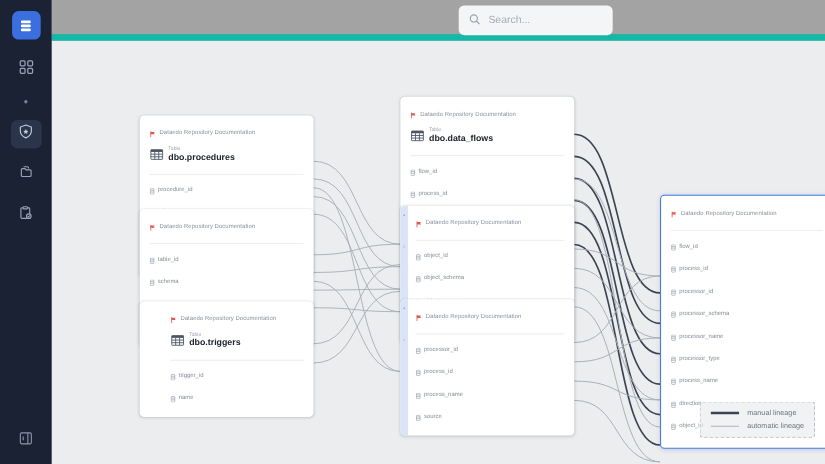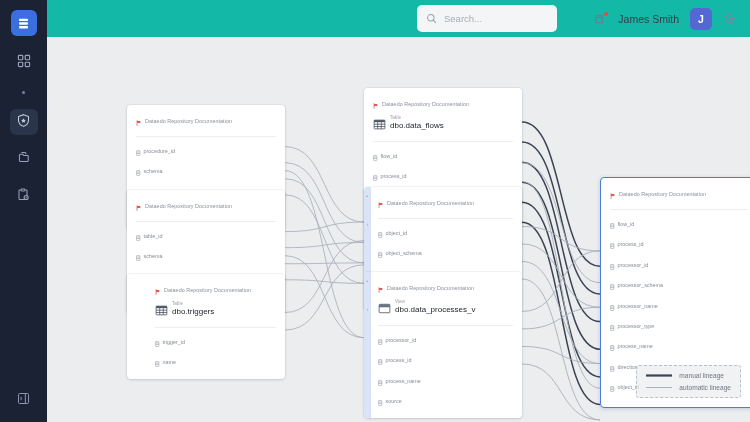--- a/index.html
+++ b/index.html
@@ -39,21 +39,21 @@
     margin-bottom: 11px;
   }
   .sb-sep i { width: 3px; height: 3px; border-radius: 50%; background: #7b8598; display:block; }
   .sb-bottom { position: absolute; bottom: 14px; left: 0; width: 47px; display: flex; justify-content: center; }
   .sb-collapse { width: 20px; height: 20px; display:flex; align-items:center; justify-content:center; color:#8d96a8; }
 
   
   .pane { flex: 1; position: relative; height: 422px; background: #ebedef; }
 
   .topbar {
-    height: 37px; background: #14b8a6;
+    height: 37px; background: #a3a3a3;
     display: flex; align-items: center;
     position: relative; z-index: 20;
     border-bottom: 6px solid #14b8a6;
   }
   .search-wrap {
     position: absolute; left: 370px; top: 5px;
     width: 140px; height: 27px;
     background: #f4f5f7; border-radius: 5px;
     display: flex; align-items: center; padding: 0 9px; gap: 7px;
   }
@@ -99,21 +99,21 @@
     box-shadow: 0 1px 4px rgba(40,70,140,.20);
     z-index: 8;
   }
   .node-doc { display: flex; align-items: center; gap: 3px; margin-bottom: 3px; }
   .node-doc .flag { flex: 0 0 auto; }
   .node-doc .doctxt { font-size: 5.4px; color: #8a919e; letter-spacing: .05px; white-space: nowrap; }
   .node-head { display: flex; align-items: flex-start; gap: 4px; }
   .node-ico { flex: 0 0 auto; margin-top: 1px; }
   .node-titles { display: flex; flex-direction: column; line-height: 1.05; }
   .node-kind { font-size: 4.6px; color: #9aa1ad; margin-bottom: 1px; }
-  .node-name { font-size: 8px; font-weight: normal; color: #20262f; white-space: nowrap; }
+  .node-name { font-size: 8px; font-weight: bold; color: #20262f; white-space: nowrap; }
   .node-rule { height: 1px; background: #eceef1; margin: 6px 0 5px 0; }
   .cols { display: flex; flex-direction: column; gap: 2.4px; }
   .col { display: flex; align-items: center; gap: 3px; }
   .col .cico { flex: 0 0 auto; }
   .col .cname { font-size: 5.4px; color: #858c98; white-space: nowrap; }
 
   .handle-strip {
     position: absolute; left: 0; top: 0; bottom: 0; width: 7px;
     background: #dbe4f7; border-radius: 4px 0 0 4px;
   }
@@ -210,41 +210,20 @@
       <div class="search-wrap">
         <span>
           <svg width="11" height="11" viewBox="0 0 14 14" fill="none" stroke="#9ba1ac" stroke-width="1.35">
             <circle cx="6.1" cy="6.1" r="4.1"></circle>
             <line x1="9.2" y1="9.2" x2="12.2" y2="12.2" stroke-linecap="round"></line>
           </svg>
         </span>
         <input class="search-input" type="text" placeholder="Search..." style="">
       </div>
 
-      <div class="tb-actions">
-        <div class="notif">
-          <svg width="12" height="12" viewBox="0 0 14 14" fill="none" stroke="#6b7a93" stroke-width="1.25">
-            <path d="M3.2 2.6 H8.6 A1 1 0 0 1 9.6 3.6 V10.4 A1 1 0 0 1 8.6 11.4 H3.2 A1 1 0 0 1 2.2 10.4 V3.6 A1 1 0 0 1 3.2 2.6 Z"></path>
-            <line x1="2.2" y1="5.0" x2="9.6" y2="5.0"></line>
-          </svg>
-          <span class="badge"></span>
-        </div>
-
-        <div class="user-name">James Smith</div>
-
-        <div class="avatar">J</div>
-
-        <div class="logout">
-          <svg width="13" height="13" viewBox="0 0 15 15" fill="none" stroke="#7b88a8" stroke-width="1.25" stroke-linecap="round">
-            <path d="M8.6 3.0 H4.3 A1 1 0 0 0 3.3 4.0 V11.0 A1 1 0 0 0 4.3 12.0 H8.6"></path>
-            <line x1="7.3" y1="7.5" x2="12.4" y2="7.5"></line>
-            <polyline points="10.5,5.6 12.4,7.5 10.5,9.4"></polyline>
-          </svg>
-        </div>
-      </div>
     </div>
 
     <div class="canvas">
 
       <svg class="edges" id="edge-layer" viewBox="0 0 703 385" preserveAspectRatio="none">
           <path d="M 238 109.61000000000001 C 281.45 109.61000000000001, 273.55 185.04000000000002, 317 185.04000000000002" stroke="#a9afb8" stroke-width="0.85" fill="none"></path>
           <path d="M 238 125.67 C 281.45 125.67, 273.55 205.48000000000002, 317 205.48000000000002" stroke="#a9afb8" stroke-width="0.85" fill="none"></path>
           <path d="M 238 141.73000000000002 C 281.45 141.73000000000002, 273.55 225.92000000000002, 317 225.92000000000002" stroke="#a9afb8" stroke-width="0.85" fill="none"></path>
           <path d="M 238 157.79 C 281.45 157.79, 273.55 246.36, 317 246.36" stroke="#a9afb8" stroke-width="0.85" fill="none"></path>
           <path d="M 238 194.61 C 281.45 194.61, 273.55 185.04000000000002, 317 185.04000000000002" stroke="#a9afb8" stroke-width="0.85" fill="none"></path>
@@ -276,167 +255,181 @@
       <div id="nodes-layer">
           <div class="node" style="left: 80px; top: 68px; width: 158px;">
             <div style="padding-left:0px">
               <div class="node-doc">
                 <span class="flag"><svg width="6" height="6" viewBox="0 0 8 8" fill="none" stroke="#e2574c" stroke-width="1">
                     <line x1="1.4" y1="0.8" x2="1.4" y2="7.2" stroke-linecap="round"></line>
                     <path d="M1.4 1.2 H6.4 L5.1 2.6 L6.4 4.0 H1.4 Z" fill="#e2574c" stroke="none"></path>
                   </svg></span>
                 <span class="doctxt">Dataedo Repository Documentation</span>
               </div>
-              <div class="node-rule"></div>
-              <div class="cols">
-                <div class="col">
-                  <span class="cico"><svg width="4.5" height="6" viewBox="0 0 6 8" fill="none" stroke="#9aa1ad" stroke-width=".8">
-                      <rect x="0.8" y="0.7" width="4.4" height="6.6" rx="0.7"></rect>
-                      <line x1="0.8" y1="2.7" x2="5.2" y2="2.7"></line>
-                      <line x1="0.8" y1="4.7" x2="5.2" y2="4.7"></line>
-                    </svg></span>
-                  <span class="cname">procedure_id</span>
-                </div>
-                <div class="col">
-                  <span class="cico"><svg width="4.5" height="6" viewBox="0 0 6 8" fill="none" stroke="#9aa1ad" stroke-width=".8">
-                      <rect x="0.8" y="0.7" width="4.4" height="6.6" rx="0.7"></rect>
-                      <line x1="0.8" y1="2.7" x2="5.2" y2="2.7"></line>
-                      <line x1="0.8" y1="4.7" x2="5.2" y2="4.7"></line>
-                    </svg></span>
-                  <span class="cname">schema</span>
-                </div>
-                <div class="col">
-                  <span class="cico"><svg width="4.5" height="6" viewBox="0 0 6 8" fill="none" stroke="#9aa1ad" stroke-width=".8">
-                      <rect x="0.8" y="0.7" width="4.4" height="6.6" rx="0.7"></rect>
-                      <line x1="0.8" y1="2.7" x2="5.2" y2="2.7"></line>
-                      <line x1="0.8" y1="4.7" x2="5.2" y2="4.7"></line>
-                    </svg></span>
-                  <span class="cname">name</span>
-                </div>
-                <div class="col">
-                  <span class="cico"><svg width="4.5" height="6" viewBox="0 0 6 8" fill="none" stroke="#9aa1ad" stroke-width=".8">
-                      <rect x="0.8" y="0.7" width="4.4" height="6.6" rx="0.7"></rect>
-                      <line x1="0.8" y1="2.7" x2="5.2" y2="2.7"></line>
-                      <line x1="0.8" y1="4.7" x2="5.2" y2="4.7"></line>
-                    </svg></span>
-                  <span class="cname">object_type</span>
-                </div>
-              </div>
-            </div>
-          </div>
-          <div class="node" style="left: 80px; top: 153px; width: 158px;">
-            <div style="padding-left:0px">
-              <div class="node-doc">
-                <span class="flag"><svg width="6" height="6" viewBox="0 0 8 8" fill="none" stroke="#e2574c" stroke-width="1">
-                    <line x1="1.4" y1="0.8" x2="1.4" y2="7.2" stroke-linecap="round"></line>
-                    <path d="M1.4 1.2 H6.4 L5.1 2.6 L6.4 4.0 H1.4 Z" fill="#e2574c" stroke="none"></path>
-                  </svg></span>
-                <span class="doctxt">Dataedo Repository Documentation</span>
-              </div>
-              <div class="node-rule"></div>
-              <div class="cols">
-                <div class="col">
-                  <span class="cico"><svg width="4.5" height="6" viewBox="0 0 6 8" fill="none" stroke="#9aa1ad" stroke-width=".8">
-                      <rect x="0.8" y="0.7" width="4.4" height="6.6" rx="0.7"></rect>
-                      <line x1="0.8" y1="2.7" x2="5.2" y2="2.7"></line>
-                      <line x1="0.8" y1="4.7" x2="5.2" y2="4.7"></line>
-                    </svg></span>
-                  <span class="cname">table_id</span>
-                </div>
-                <div class="col">
-                  <span class="cico"><svg width="4.5" height="6" viewBox="0 0 6 8" fill="none" stroke="#9aa1ad" stroke-width=".8">
-                      <rect x="0.8" y="0.7" width="4.4" height="6.6" rx="0.7"></rect>
-                      <line x1="0.8" y1="2.7" x2="5.2" y2="2.7"></line>
-                      <line x1="0.8" y1="4.7" x2="5.2" y2="4.7"></line>
-                    </svg></span>
-                  <span class="cname">schema</span>
-                </div>
-                <div class="col">
-                  <span class="cico"><svg width="4.5" height="6" viewBox="0 0 6 8" fill="none" stroke="#9aa1ad" stroke-width=".8">
-                      <rect x="0.8" y="0.7" width="4.4" height="6.6" rx="0.7"></rect>
-                      <line x1="0.8" y1="2.7" x2="5.2" y2="2.7"></line>
-                      <line x1="0.8" y1="4.7" x2="5.2" y2="4.7"></line>
-                    </svg></span>
-                  <span class="cname">name</span>
-                </div>
-                <div class="col">
-                  <span class="cico"><svg width="4.5" height="6" viewBox="0 0 6 8" fill="none" stroke="#9aa1ad" stroke-width=".8">
-                      <rect x="0.8" y="0.7" width="4.4" height="6.6" rx="0.7"></rect>
-                      <line x1="0.8" y1="2.7" x2="5.2" y2="2.7"></line>
-                      <line x1="0.8" y1="4.7" x2="5.2" y2="4.7"></line>
-                    </svg></span>
-                  <span class="cname">object_type</span>
-                </div>
-              </div>
-            </div>
-          </div>
-          <div class="node" style="left: 80px; top: 237px; width: 158px; padding-left: 28px;">
-            <div style="padding-left:0px">
-              <div class="node-doc">
-                <span class="flag"><svg width="6" height="6" viewBox="0 0 8 8" fill="none" stroke="#e2574c" stroke-width="1">
-                    <line x1="1.4" y1="0.8" x2="1.4" y2="7.2" stroke-linecap="round"></line>
-                    <path d="M1.4 1.2 H6.4 L5.1 2.6 L6.4 4.0 H1.4 Z" fill="#e2574c" stroke="none"></path>
-                  </svg></span>
-                <span class="doctxt">Dataedo Repository Documentation</span>
-              </div>
               <div class="node-head">
                 <span class="node-ico"><svg width="13" height="13" viewBox="0 0 16 16" fill="none" stroke="#4c5663" stroke-width="1">
                     <rect x="1.4" y="2.6" width="13.2" height="10.8" rx="0.6" fill="#ffffff"></rect>
                     <rect x="1.4" y="2.6" width="13.2" height="2.5" fill="#4c5663" stroke="none"></rect>
                     <line x1="1.4" y1="7.6" x2="14.6" y2="7.6"></line>
                     <line x1="1.4" y1="10.5" x2="14.6" y2="10.5"></line>
                     <line x1="5.8" y1="5.1" x2="5.8" y2="13.4"></line>
                     <line x1="10.2" y1="5.1" x2="10.2" y2="13.4"></line>
                   </svg></span>
                 <div class="node-titles">
                   <span class="node-kind">Table</span>
-                  <span class="node-name">dbo.triggers</span>
+                  <span class="node-name">dbo.procedures</span>
                 </div>
               </div>
               <div class="node-rule"></div>
               <div class="cols">
                 <div class="col">
                   <span class="cico"><svg width="4.5" height="6" viewBox="0 0 6 8" fill="none" stroke="#9aa1ad" stroke-width=".8">
                       <rect x="0.8" y="0.7" width="4.4" height="6.6" rx="0.7"></rect>
                       <line x1="0.8" y1="2.7" x2="5.2" y2="2.7"></line>
                       <line x1="0.8" y1="4.7" x2="5.2" y2="4.7"></line>
                     </svg></span>
-                  <span class="cname">trigger_id</span>
+                  <span class="cname">procedure_id</span>
+                </div>
+                <div class="col">
+                  <span class="cico"><svg width="4.5" height="6" viewBox="0 0 6 8" fill="none" stroke="#9aa1ad" stroke-width=".8">
+                      <rect x="0.8" y="0.7" width="4.4" height="6.6" rx="0.7"></rect>
+                      <line x1="0.8" y1="2.7" x2="5.2" y2="2.7"></line>
+                      <line x1="0.8" y1="4.7" x2="5.2" y2="4.7"></line>
+                    </svg></span>
+                  <span class="cname">schema</span>
                 </div>
                 <div class="col">
                   <span class="cico"><svg width="4.5" height="6" viewBox="0 0 6 8" fill="none" stroke="#9aa1ad" stroke-width=".8">
                       <rect x="0.8" y="0.7" width="4.4" height="6.6" rx="0.7"></rect>
                       <line x1="0.8" y1="2.7" x2="5.2" y2="2.7"></line>
                       <line x1="0.8" y1="4.7" x2="5.2" y2="4.7"></line>
                     </svg></span>
                   <span class="cname">name</span>
                 </div>
+                <div class="col">
+                  <span class="cico"><svg width="4.5" height="6" viewBox="0 0 6 8" fill="none" stroke="#9aa1ad" stroke-width=".8">
+                      <rect x="0.8" y="0.7" width="4.4" height="6.6" rx="0.7"></rect>
+                      <line x1="0.8" y1="2.7" x2="5.2" y2="2.7"></line>
+                      <line x1="0.8" y1="4.7" x2="5.2" y2="4.7"></line>
+                    </svg></span>
+                  <span class="cname">object_type</span>
+                </div>
               </div>
             </div>
           </div>
-          <div class="node" style="left: 317px; top: 51px; width: 158px;">
+          <div class="node" style="left: 80px; top: 153px; width: 158px;">
+            <div style="padding-left:0px">
+              <div class="node-doc">
+                <span class="flag"><svg width="6" height="6" viewBox="0 0 8 8" fill="none" stroke="#e2574c" stroke-width="1">
+                    <line x1="1.4" y1="0.8" x2="1.4" y2="7.2" stroke-linecap="round"></line>
+                    <path d="M1.4 1.2 H6.4 L5.1 2.6 L6.4 4.0 H1.4 Z" fill="#e2574c" stroke="none"></path>
+                  </svg></span>
+                <span class="doctxt">Dataedo Repository Documentation</span>
+              </div>
+              <div class="node-rule"></div>
+              <div class="cols">
+                <div class="col">
+                  <span class="cico"><svg width="4.5" height="6" viewBox="0 0 6 8" fill="none" stroke="#9aa1ad" stroke-width=".8">
+                      <rect x="0.8" y="0.7" width="4.4" height="6.6" rx="0.7"></rect>
+                      <line x1="0.8" y1="2.7" x2="5.2" y2="2.7"></line>
+                      <line x1="0.8" y1="4.7" x2="5.2" y2="4.7"></line>
+                    </svg></span>
+                  <span class="cname">table_id</span>
+                </div>
+                <div class="col">
+                  <span class="cico"><svg width="4.5" height="6" viewBox="0 0 6 8" fill="none" stroke="#9aa1ad" stroke-width=".8">
+                      <rect x="0.8" y="0.7" width="4.4" height="6.6" rx="0.7"></rect>
+                      <line x1="0.8" y1="2.7" x2="5.2" y2="2.7"></line>
+                      <line x1="0.8" y1="4.7" x2="5.2" y2="4.7"></line>
+                    </svg></span>
+                  <span class="cname">schema</span>
+                </div>
+                <div class="col">
+                  <span class="cico"><svg width="4.5" height="6" viewBox="0 0 6 8" fill="none" stroke="#9aa1ad" stroke-width=".8">
+                      <rect x="0.8" y="0.7" width="4.4" height="6.6" rx="0.7"></rect>
+                      <line x1="0.8" y1="2.7" x2="5.2" y2="2.7"></line>
+                      <line x1="0.8" y1="4.7" x2="5.2" y2="4.7"></line>
+                    </svg></span>
+                  <span class="cname">name</span>
+                </div>
+                <div class="col">
+                  <span class="cico"><svg width="4.5" height="6" viewBox="0 0 6 8" fill="none" stroke="#9aa1ad" stroke-width=".8">
+                      <rect x="0.8" y="0.7" width="4.4" height="6.6" rx="0.7"></rect>
+                      <line x1="0.8" y1="2.7" x2="5.2" y2="2.7"></line>
+                      <line x1="0.8" y1="4.7" x2="5.2" y2="4.7"></line>
+                    </svg></span>
+                  <span class="cname">object_type</span>
+                </div>
+              </div>
+            </div>
+          </div>
+          <div class="node" style="left: 80px; top: 237px; width: 158px; padding-left: 28px;">
             <div style="padding-left:0px">
               <div class="node-doc">
                 <span class="flag"><svg width="6" height="6" viewBox="0 0 8 8" fill="none" stroke="#e2574c" stroke-width="1">
                     <line x1="1.4" y1="0.8" x2="1.4" y2="7.2" stroke-linecap="round"></line>
                     <path d="M1.4 1.2 H6.4 L5.1 2.6 L6.4 4.0 H1.4 Z" fill="#e2574c" stroke="none"></path>
                   </svg></span>
                 <span class="doctxt">Dataedo Repository Documentation</span>
               </div>
               <div class="node-head">
                 <span class="node-ico"><svg width="13" height="13" viewBox="0 0 16 16" fill="none" stroke="#4c5663" stroke-width="1">
                     <rect x="1.4" y="2.6" width="13.2" height="10.8" rx="0.6" fill="#ffffff"></rect>
                     <rect x="1.4" y="2.6" width="13.2" height="2.5" fill="#4c5663" stroke="none"></rect>
                     <line x1="1.4" y1="7.6" x2="14.6" y2="7.6"></line>
                     <line x1="1.4" y1="10.5" x2="14.6" y2="10.5"></line>
                     <line x1="5.8" y1="5.1" x2="5.8" y2="13.4"></line>
                     <line x1="10.2" y1="5.1" x2="10.2" y2="13.4"></line>
                   </svg></span>
                 <div class="node-titles">
                   <span class="node-kind">Table</span>
+                  <span class="node-name">dbo.triggers</span>
+                </div>
+              </div>
+              <div class="node-rule"></div>
+              <div class="cols">
+                <div class="col">
+                  <span class="cico"><svg width="4.5" height="6" viewBox="0 0 6 8" fill="none" stroke="#9aa1ad" stroke-width=".8">
+                      <rect x="0.8" y="0.7" width="4.4" height="6.6" rx="0.7"></rect>
+                      <line x1="0.8" y1="2.7" x2="5.2" y2="2.7"></line>
+                      <line x1="0.8" y1="4.7" x2="5.2" y2="4.7"></line>
+                    </svg></span>
+                  <span class="cname">trigger_id</span>
+                </div>
+                <div class="col">
+                  <span class="cico"><svg width="4.5" height="6" viewBox="0 0 6 8" fill="none" stroke="#9aa1ad" stroke-width=".8">
+                      <rect x="0.8" y="0.7" width="4.4" height="6.6" rx="0.7"></rect>
+                      <line x1="0.8" y1="2.7" x2="5.2" y2="2.7"></line>
+                      <line x1="0.8" y1="4.7" x2="5.2" y2="4.7"></line>
+                    </svg></span>
+                  <span class="cname">name</span>
+                </div>
+              </div>
+            </div>
+          </div>
+          <div class="node" style="left: 317px; top: 51px; width: 158px;">
+            <div style="padding-left:0px">
+              <div class="node-doc">
+                <span class="flag"><svg width="6" height="6" viewBox="0 0 8 8" fill="none" stroke="#e2574c" stroke-width="1">
+                    <line x1="1.4" y1="0.8" x2="1.4" y2="7.2" stroke-linecap="round"></line>
+                    <path d="M1.4 1.2 H6.4 L5.1 2.6 L6.4 4.0 H1.4 Z" fill="#e2574c" stroke="none"></path>
+                  </svg></span>
+                <span class="doctxt">Dataedo Repository Documentation</span>
+              </div>
+              <div class="node-head">
+                <span class="node-ico"><svg width="13" height="13" viewBox="0 0 16 16" fill="none" stroke="#4c5663" stroke-width="1">
+                    <rect x="1.4" y="2.6" width="13.2" height="10.8" rx="0.6" fill="#ffffff"></rect>
+                    <rect x="1.4" y="2.6" width="13.2" height="2.5" fill="#4c5663" stroke="none"></rect>
+                    <line x1="1.4" y1="7.6" x2="14.6" y2="7.6"></line>
+                    <line x1="1.4" y1="10.5" x2="14.6" y2="10.5"></line>
+                    <line x1="5.8" y1="5.1" x2="5.8" y2="13.4"></line>
+                    <line x1="10.2" y1="5.1" x2="10.2" y2="13.4"></line>
+                  </svg></span>
+                <div class="node-titles">
+                  <span class="node-kind">Table</span>
                   <span class="node-name">dbo.data_flows</span>
                 </div>
               </div>
               <div class="node-rule"></div>
               <div class="cols">
                 <div class="col">
                   <span class="cico"><svg width="4.5" height="6" viewBox="0 0 6 8" fill="none" stroke="#9aa1ad" stroke-width=".8">
                       <rect x="0.8" y="0.7" width="4.4" height="6.6" rx="0.7"></rect>
                       <line x1="0.8" y1="2.7" x2="5.2" y2="2.7"></line>
                       <line x1="0.8" y1="4.7" x2="5.2" y2="4.7"></line>
@@ -541,31 +534,20 @@
               <div class="handle-mark" style="top:6px">▪</div>
               <div class="handle-mark" style="top:34px">›</div>
             </div>
             <div style="padding-left:5px">
               <div class="node-doc">
                 <span class="flag"><svg width="6" height="6" viewBox="0 0 8 8" fill="none" stroke="#e2574c" stroke-width="1">
                     <line x1="1.4" y1="0.8" x2="1.4" y2="7.2" stroke-linecap="round"></line>
                     <path d="M1.4 1.2 H6.4 L5.1 2.6 L6.4 4.0 H1.4 Z" fill="#e2574c" stroke="none"></path>
                   </svg></span>
                 <span class="doctxt">Dataedo Repository Documentation</span>
-              </div>
-              <div class="node-head">
-                <span class="node-ico"><svg width="13" height="13" viewBox="0 0 16 16" fill="none" stroke="#4c5663" stroke-width="1">
-                    <rect x="1.4" y="2.8" width="13.2" height="10.4" rx="0.9" fill="#ffffff"></rect>
-                    <rect x="1.4" y="2.8" width="13.2" height="3.0" rx="0.9" fill="#6b7482" stroke="none"></rect>
-                    <line x1="1.4" y1="5.9" x2="14.6" y2="5.9"></line>
-                  </svg></span>
-                <div class="node-titles">
-                  <span class="node-kind">View</span>
-                  <span class="node-name">dbo.data_processes_v</span>
-                </div>
               </div>
               <div class="node-rule"></div>
               <div class="cols">
                 <div class="col">
                   <span class="cico"><svg width="4.5" height="6" viewBox="0 0 6 8" fill="none" stroke="#9aa1ad" stroke-width=".8">
                       <rect x="0.8" y="0.7" width="4.4" height="6.6" rx="0.7"></rect>
                       <line x1="0.8" y1="2.7" x2="5.2" y2="2.7"></line>
                       <line x1="0.8" y1="4.7" x2="5.2" y2="4.7"></line>
                     </svg></span>
                   <span class="cname">processor_id</span>

